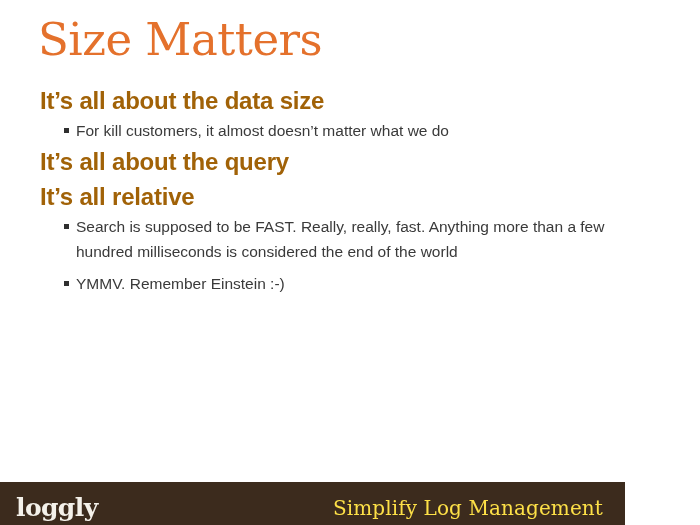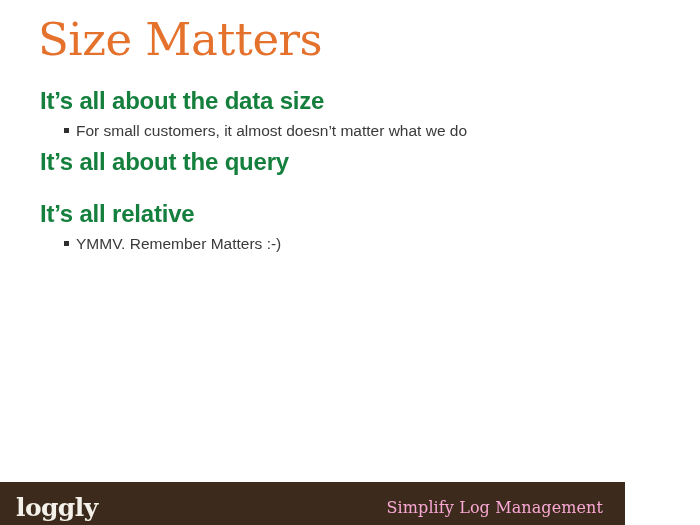--- a/index.html
+++ b/index.html
@@ -46,21 +46,21 @@
 
   .section {
     margin: 0 0 4px 0;
   }
 
   .section-heading {
     font-family: "Liberation Sans", sans-serif;
     font-size: 24px;
     line-height: 30px;
     font-weight: bold;
-    color: #15803d;
+    color: #a16207;
     margin: 0 0 2px 0;
     letter-spacing: -0.2px;
   }
 
   .bullets {
     list-style: none;
     margin: 0;
     padding: 0;
   }
 
@@ -81,21 +81,21 @@
     position: absolute;
     left: 24px;
     top: 10px;
     width: 5px;
     height: 5px;
     background: #2f2f2f;
     display: block;
   }
 
   .section-spacer-2 { }
-  .section-spacer-3 { margin-top: 22px; }
+  .section-spacer-3 { margin-top: 5px; }
 
   
   .footer {
     position: absolute;
     left: 0;
     right: 0;
     bottom: 0;
     height: 43px;
     background: #3c2b1d;
     display: flex;
@@ -110,55 +110,59 @@
     font-family: "DejaVu Serif", serif;
     font-weight: bold;
     font-size: 25px;
     line-height: 25px;
     color: #f4f1ea;
     letter-spacing: -0.6px;
   }
 
   .footer-tagline {
     font-family: "DejaVu Serif", serif;
-    font-size: 16px;
+    font-size: 20px;
     line-height: 20px;
-    color: #f9a8d4;
+    color: #fde047;
     letter-spacing: 0.1px;
   }
 </style>
 </head>
 <body>
 
 <div class="slide">
 
   <div class="slide-title">Size Matters</div>
 
   <div class="content">
 
     <div class="section">
       <div class="section-heading">It’s all about the data size</div>
       <ul class="bullets">
         <li class="bullet">
           <span class="bullet-marker"></span>
-          <span>For small customers, it almost doesn’t matter what we do</span>
+          <span>For kill customers, it almost doesn’t matter what we do</span>
         </li>
       </ul>
     </div>
 
     <div class="section section-spacer-2">
       <div class="section-heading">It’s all about the query</div>
     </div>
 
     <div class="section section-spacer-3">
       <div class="section-heading">It’s all relative</div>
       <ul class="bullets">
         <li class="bullet">
           <span class="bullet-marker"></span>
-          <span>YMMV. Remember Matters :-)</span>
+          <span>Search is supposed to be FAST. Really, really, fast. Anything more than a few hundred milliseconds is considered the end of the world</span>
+        </li>
+        <li class="bullet">
+          <span class="bullet-marker"></span>
+          <span>YMMV. Remember Einstein :-)</span>
         </li>
       </ul>
     </div>
 
   </div>
 
   <div class="footer">
     <div class="footer-logo">loggly</div>
     <div class="footer-tagline">Simplify Log Management</div>
   </div>

